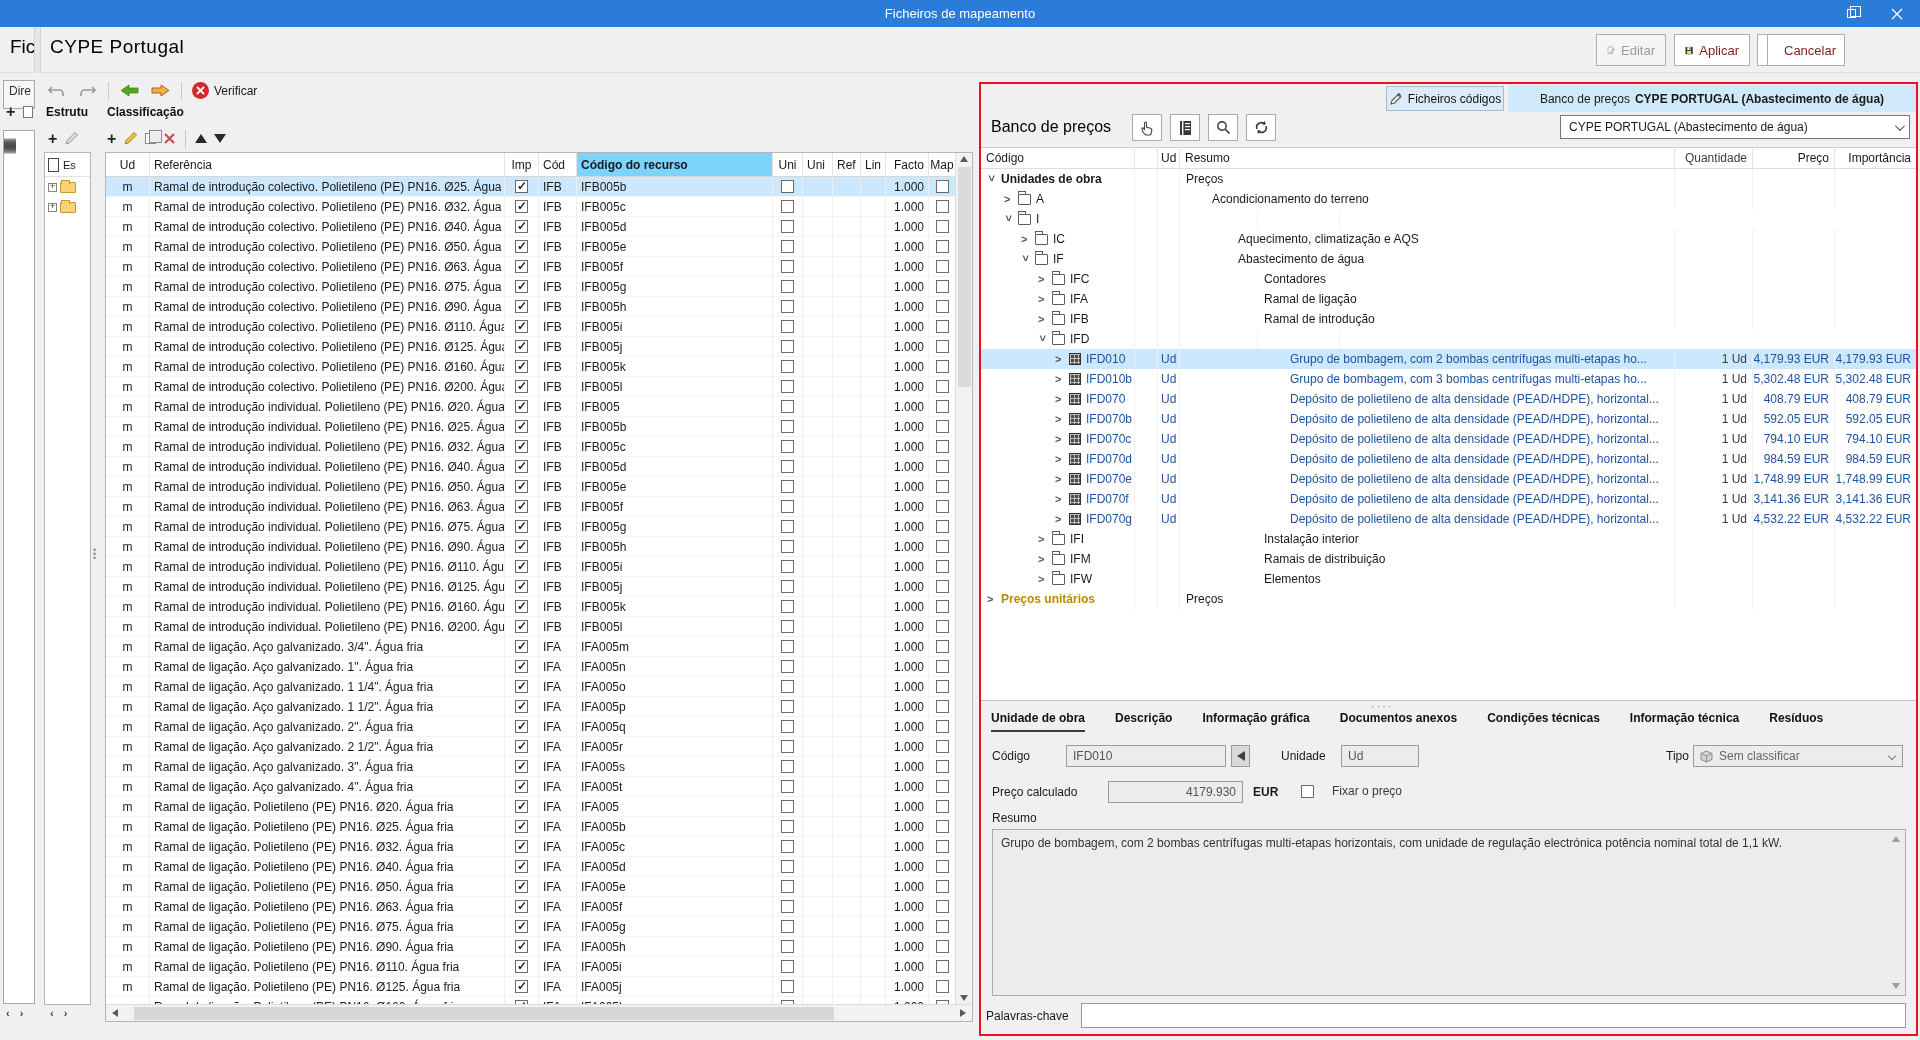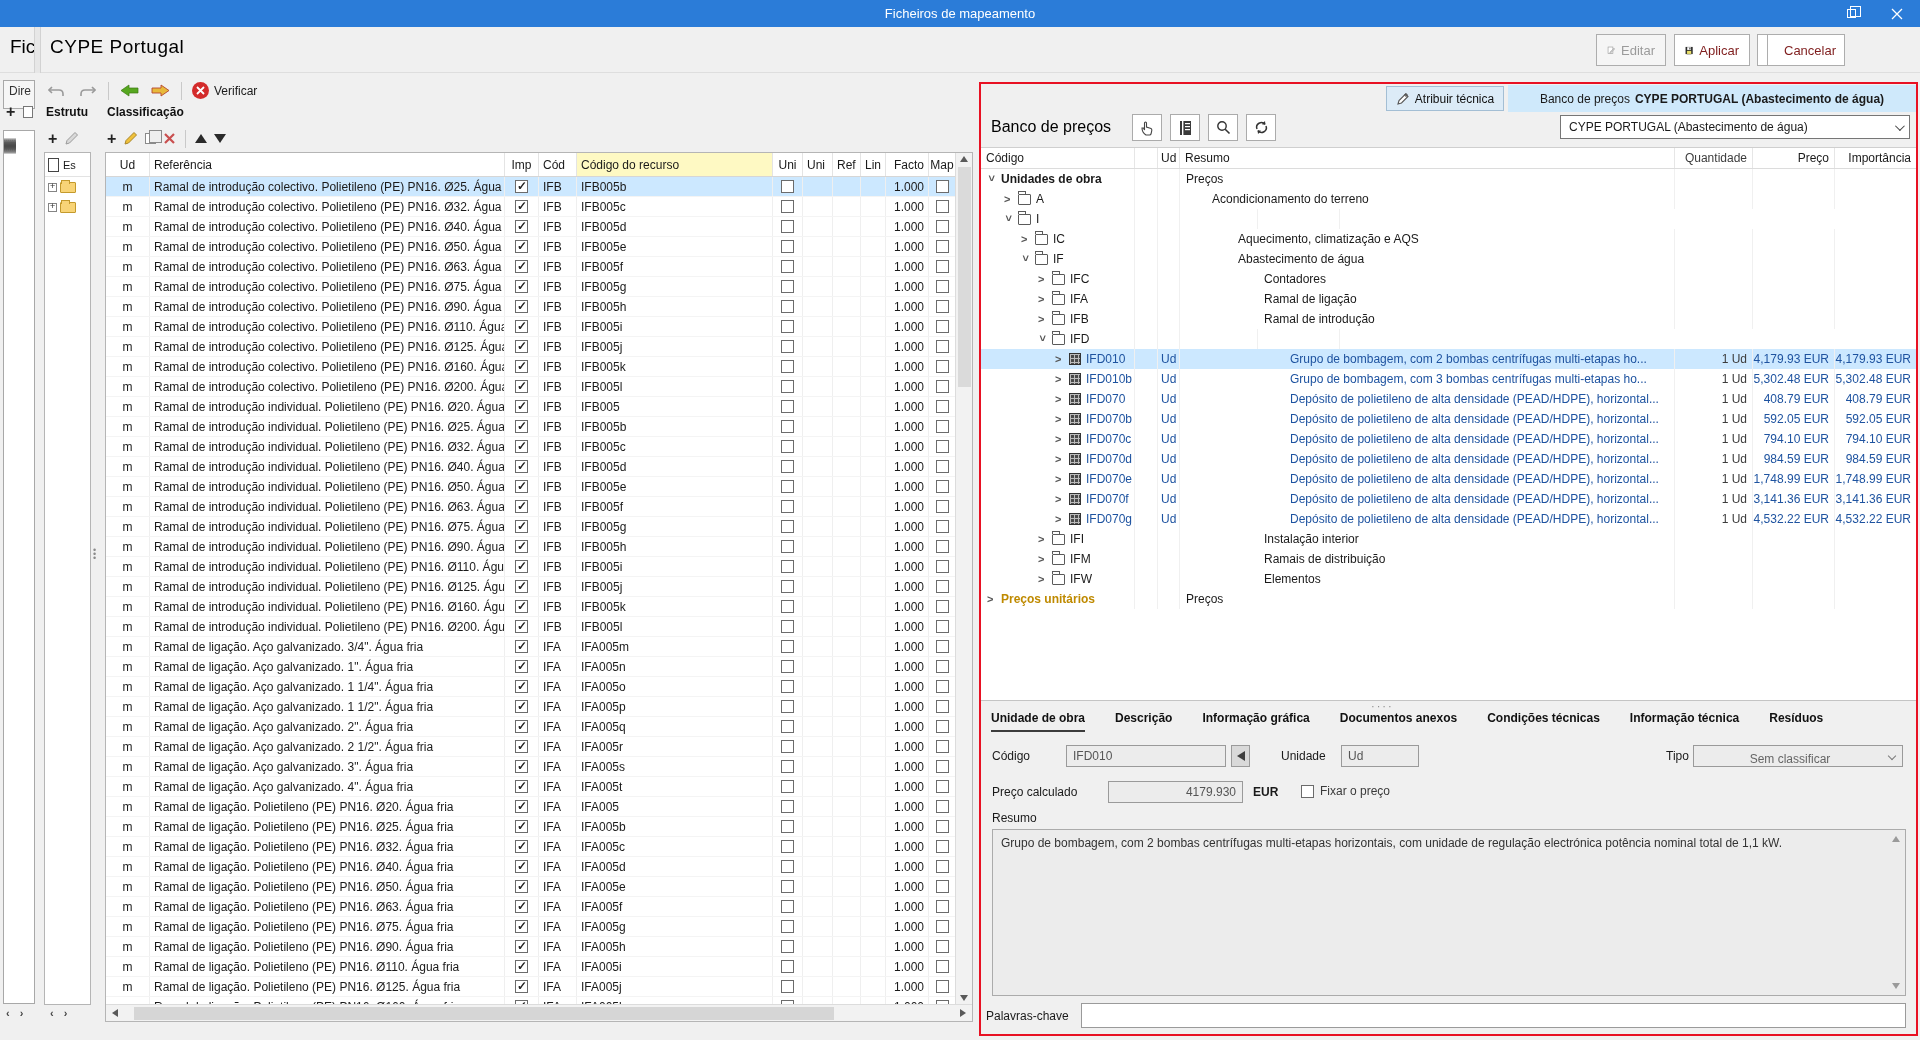--- a/index.html
+++ b/index.html
@@ -65,21 +65,21 @@
   .lt-head .cell { display:flex; align-items:center; padding:0 4px; border-right:1px solid #e4e4e4; white-space:nowrap; overflow:hidden; }
   .lt-body { position:absolute; top:24px; left:0; right:17px; bottom:17px; overflow:hidden; }
   .lt-row { height:20px; display:flex; border-bottom:1px solid #f4f4f4; background:#fff; }
   .lt-row.selected { background:#cce8ff; }
   .lt-row .cell { display:flex; align-items:center; padding:0 4px; border-right:1px solid #efefef; white-space:nowrap; overflow:hidden; }
   .c-ud { width:44px; justify-content:center; }
   .c-ref { flex:1; }
   .c-imp { width:34px; justify-content:center; }
   .c-cod { width:38px; }
   .c-rec { width:196px; }
-  .hl { background:#fef9c3; }
+  .hl { background:#7dd3fc;font-weight:bold; }
   .c-uni1 { width:30px; justify-content:center; }
   .c-uni2 { width:30px; }
   .c-ref2 { width:28px; }
   .c-lin { width:25px; }
   .c-fac { width:43px; justify-content:flex-end; }
   .c-map { width:26px; justify-content:center; border-right:none !important; }
   .cb { width:13px; height:13px; border:1px solid #6b6b6b; background:#fff; display:inline-block; position:relative; flex:none; }
   .cb.on::before { content:"✓"; position:absolute; left:1px; top:-2px; font-size:12px; font-weight:bold; color:#222; }
   .vscroll { position:absolute; right:0; top:0; bottom:17px; width:17px; background:#f2f2f2; border-left:1px solid #dcdcdc; }
   .vs-up { position:absolute; top:3px; left:4px; width:0; height:0; border-left:4px solid transparent; border-right:4px solid transparent; border-bottom:6px solid #5a5a5a; }
@@ -129,21 +129,21 @@
   .ddots { position:absolute; left:390px; top:-1px; color:#8a8a8a; letter-spacing:2px; font-size:11px; }
   .dtabs { position:absolute; left:10px; top:10px; display:flex; gap:30px; }
   .dtab { font-size:12px; font-weight:bold; color:#111; padding-bottom:5px; }
   .dtab.active { border-bottom:2px solid #3c3c3c; }
   .flabel { position:absolute; font-size:12px; color:#1a1a1a; }
   .ginput { position:absolute; height:22px; background:#ececec; border:1px solid #9a9a9a; color:#555; font-size:12px; display:flex; align-items:center; padding:0 6px; }
   .arrow-btn { position:absolute; width:19px; height:22px; background:#d9d9d9; border:1px solid #9a9a9a; display:flex; align-items:center; justify-content:center; }
   .arrow-left { width:0; height:0; border-top:5px solid transparent; border-bottom:5px solid transparent; border-right:8px solid #3f3f3f; }
   .combo { position:absolute; height:22px; background:#ececec; border:1px solid #9a9a9a; color:#666; font-size:12px; display:flex; align-items:center; gap:6px; padding:0 22px 0 6px; }
   .combo .chev { position:absolute; right:7px; top:7px; width:6px; height:6px; border-right:1.5px solid #7a7a7a; border-bottom:1.5px solid #7a7a7a; transform:rotate(45deg); }
-  .fix-row { position:absolute; display:flex; align-items:center; gap:6px; color:#3a3a3a; font-size:12px; }
+  .fix-row { position:absolute; display:flex; align-items:center; gap:18px; color:#3a3a3a; font-size:12px; }
   .resumo-box { position:absolute; left:11px; right:10px; top:128px; height:167px; background:#ececec; border:1px solid #ababab; font-size:12px; color:#333; padding:5px 24px 5px 8px; line-height:1.35; }
   .rs-up { position:absolute; right:5px; top:6px; width:0; height:0; border-left:4px solid transparent; border-right:4px solid transparent; border-bottom:6px solid #9a9a9a; }
   .rs-down { position:absolute; right:5px; bottom:6px; width:0; height:0; border-left:4px solid transparent; border-right:4px solid transparent; border-top:6px solid #9a9a9a; }
   .kw-input { position:absolute; left:100px; right:10px; top:302px; height:25px; background:#fff; border:1px solid #9a9a9a; }
 
   svg { display:block; }
 </style>
 </head>
 <body>
 
@@ -1116,21 +1116,21 @@
     </div>
   </div>
 
   <div class="rpanel">
 
     <div class="atribuir">
       <svg width="14" height="14" viewBox="0 0 14 14">
           <path d="M2 12 L3 8.5 L9.5 2 L12 4.5 L5.5 11 Z" fill="#fff" stroke="#555" stroke-width="1.1"></path>
           <path d="M10 1 L10 5 M8 3 L12 3" stroke="#555" stroke-width="1.1"></path>
         </svg>
-      <span>Atribuir técnica</span>
+      <span>Ficheiros códigos</span>
     </div>
     <div class="bank-tab">
       <span>Banco de preços</span>
       <b>CYPE PORTUGAL (Abastecimento de água)</b>
     </div>
 
     <div class="rp-title">Banco de preços</div>
     <div class="rp-tools">
       <span class="rp-tool">
         <svg width="14" height="16" viewBox="0 0 14 16">
@@ -1479,21 +1479,21 @@
           <span>IFD010</span>
         </div>
       <div class="arrow-btn" style="left:250px;top:44px;">
           <span class="arrow-left"></span>
         </div>
       <span class="flabel" style="left:300px;top:48px;">Unidade</span>
       <div class="ginput" style="left:360px;top:44px;width:78px;">
           <span>Ud</span>
         </div>
       <span class="flabel" style="left:685px;top:48px;">Tipo</span>
-      <div class="combo" style="left:712px;top:44px;width:210px;flex-direction:column;">
+      <div class="combo" style="left:712px;top:44px;width:210px;">
         <svg width="13" height="13" viewBox="0 0 13 13">
             <path d="M6.5 1 L12 3.5 L12 9.5 L6.5 12 L1 9.5 L1 3.5 Z" fill="#d6d6d6" stroke="#8a8a8a" stroke-width="1"></path>
             <path d="M1 3.5 L6.5 6 L12 3.5 M6.5 6 L6.5 12" fill="none" stroke="#8a8a8a" stroke-width="1"></path>
           </svg>
         <span>Sem classificar</span>
         <span class="chev"></span>
       </div>
 
       <span class="flabel" style="left:11px;top:84px;">Preço calculado</span>
       <div class="ginput" style="left:127px;top:80px;width:135px;justify-content:flex-end;">

